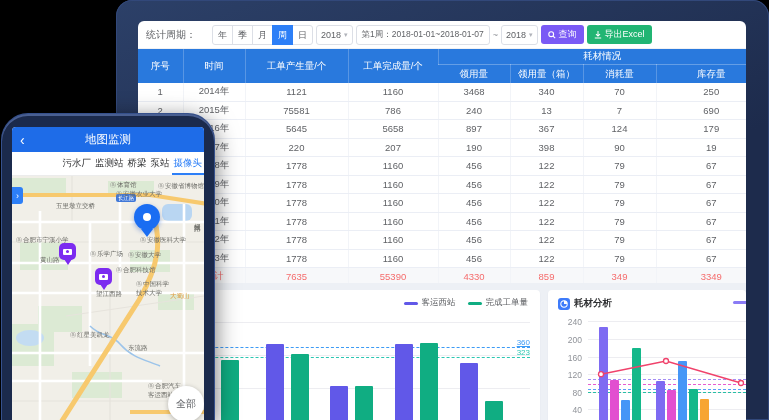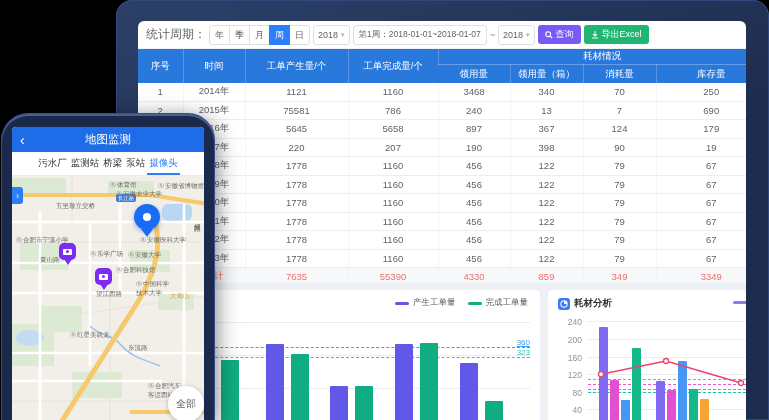--- a/index.html
+++ b/index.html
@@ -10,21 +10,21 @@
     background:linear-gradient(160deg,#2c4068,#1d2b4c 55%);border-radius:16px 16px 0 0;
     box-shadow:inset 0 0 0 1px #32487a;}
   .screen{position:absolute;left:22px;top:21px;width:608px;height:399px;background:#fff;
     border-radius:6px 6px 0 0;overflow:hidden;}
   
   .crumbbar{height:19px;display:flex;align-items:center;gap:6px;padding-left:12px;border-bottom:1px solid #f0f1f4;}
   .accent{width:3px;height:11px;background:#2d7ff7;border-radius:1px;}
   .crumb{font-size:10.5px;color:#303133;font-weight:bold;}
   
   .filterbar{height:27px;display:flex;align-items:center;gap:3px;padding:0 8px;border-bottom:1px solid #f0f1f4;}
-  .flabel{font-size:12px;color:#606266;white-space:nowrap;margin-right:0;}
+  .flabel{font-size:10px;color:#606266;white-space:nowrap;margin-right:13px;}
   .seg{display:flex;}
   .seg-btn{width:19px;height:18px;line-height:18px;text-align:center;font-size:9px;color:#606266;
     background:#fff;border:1px solid #dcdfe6;margin-left:-1px;cursor:pointer;}
   .seg-btn:first-child{border-radius:3px 0 0 3px;margin-left:0;}
   .seg-btn:last-child{border-radius:0 3px 3px 0;}
   .seg-btn.active{background:#2d7ff7;border-color:#2d7ff7;color:#fff;position:relative;z-index:1;}
   .selbox{height:18px;border:1px solid #dcdfe6;border-radius:3px;display:flex;align-items:center;
     padding:0 4px;font-size:9px;color:#606266;gap:3px;background:#fff;}
   .caret{font-size:7px;color:#b0b3ba;}
   .wkbox{height:18px;border:1px solid #dcdfe6;border-radius:3px;display:flex;align-items:center;
@@ -70,21 +70,21 @@
   .cutlegend{position:absolute;top:11px;right:-3px;width:16px;height:3px;border-radius:2px;background:#8a7bf5;}
   .ytick{position:absolute;left:6px;width:28px;text-align:right;font-size:8.5px;color:#909399;}
   
   .phone{position:absolute;left:2px;top:114px;width:212px;height:306px;background:#1b2a4c;
     border-radius:26px 26px 0 0;box-shadow:inset 0 2px 0 rgba(130,160,230,.45),0 0 0 1px #35508c,0 6px 24px rgba(0,0,0,.6);z-index:5;}
   .pscreen{position:absolute;left:10px;top:13px;width:192px;height:293px;border-radius:4px 4px 0 0;
     overflow:hidden;background:#fff;display:flex;flex-direction:column;}
   .phead{height:25px;background:#1e6ce8;display:flex;align-items:center;justify-content:center;position:relative;flex:0 0 auto;}
   .pback{position:absolute;left:8px;color:#fff;font-size:14px;line-height:1;cursor:pointer;}
   .ptitle{color:#fff;font-size:11.5px;}
-  .ptabs{height:23px;background:#fff;display:flex;align-items:stretch;justify-content:center;
+  .ptabs{height:23px;background:#fff;display:flex;align-items:stretch;justify-content:flex-end;
     border-bottom:1px solid #ececec;flex:0 0 auto;}
   .ptab{font-size:9.5px;color:#303133;display:flex;align-items:center;position:relative;cursor:pointer;padding:0 2px;}
   .ptab.active{color:#2d7ff7;}
   .ptab.active::after{content:"";position:absolute;left:0;right:0;bottom:0;height:2px;background:#2d7ff7;}
   .pmap{position:relative;flex:1;background:#f1efe8;overflow:hidden;}
   .maplabel{position:absolute;font-size:6.5px;color:#6d6d68;line-height:1.25;white-space:pre-line;z-index:2;}
   .maplabel .poi{display:inline-block;font-size:6px;color:#8a8a85;margin-right:1px;}
   .maplabel.vert{writing-mode:vertical-rl;letter-spacing:1px;}
   .roadbadge{position:absolute;left:104px;top:18px;width:20px;height:8px;background:#4078d8;border-radius:2px;
     color:#fff;font-size:5.5px;display:flex;align-items:center;justify-content:center;z-index:2;}
@@ -296,21 +296,21 @@
             <td>140</td>
           </tr>
         </tbody>
     </table>
 
     <div class="chartstrip">
       <div class="card left">
         <div class="legend">
           <div class="legend-item">
             <span class="sw" style="background: rgb(97, 88, 232);"></span>
-            <span>产生工单量</span>
+            <span>客运西站</span>
           </div>
           <div class="legend-item">
             <span class="sw" style="background: rgb(16, 173, 130);"></span>
             <span>完成工单量</span>
           </div>
         </div>
         <div class="plot wk">
             <div class="gridline" style="top: 8px;"></div>
             <div class="gridline" style="top: 41px;"></div>
             <div class="gridline" style="top: 74px;"></div>

